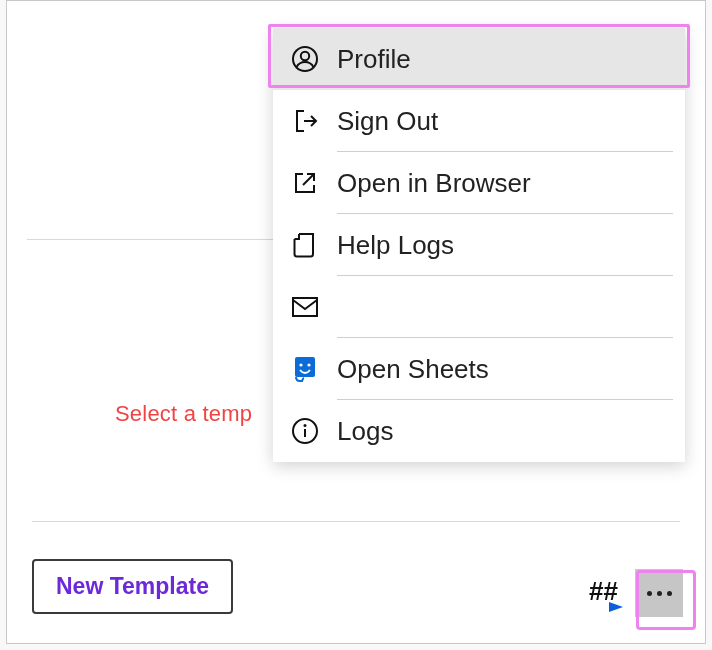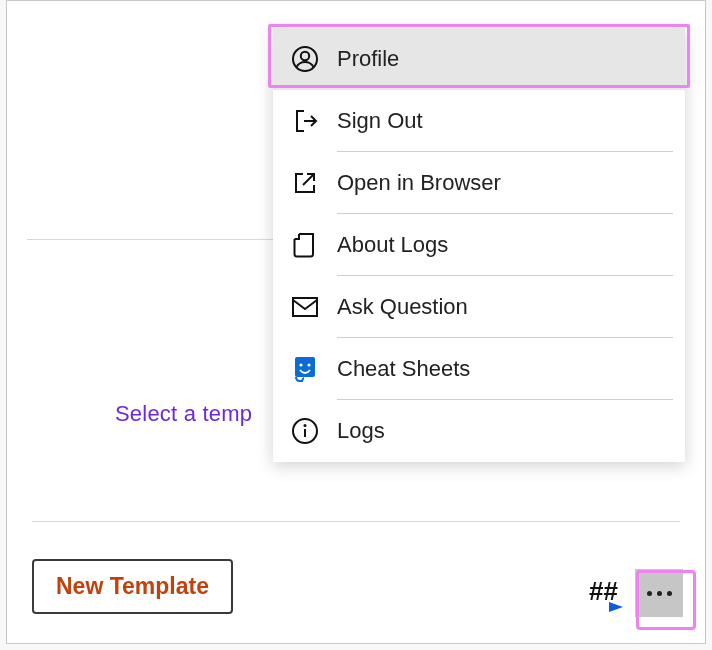--- a/index.html
+++ b/index.html
@@ -26,42 +26,42 @@
       right: 20px;
       top: 238px;
       height: 1px;
       background: #d9d9d9;
     }
     .prompt-text {
       position: absolute;
       left: 108px;
       top: 400px;
       font-size: 22px;
-      color: #6d28d9;
+      color: #ef4444;
       letter-spacing: 0.2px;
     }
     .bottom-bar {
       position: absolute;
       left: 25px;
       right: 25px;
       bottom: 10px;
       top: 520px;
       border-top: 1px solid #d9d9d9;
       padding-top: 18px;
       display: flex;
       align-items: center;
     }
     .new-template-btn {
       background: #fff;
       border: 2px solid #3a3a3a;
       border-radius: 4px;
       padding: 12px 22px;
       font-size: 23px;
       font-weight: 600;
-      color: #c2410c;
+      color: #6d28d9;
       cursor: pointer;
       text-align: right;
     }
     .hash-btn {
       position: absolute;
       right: 76px;
       bottom: 26px;
       width: 44px;
       height: 44px;
       display: flex;
@@ -120,21 +120,21 @@
     .menu-item.selected {
       background: #e6e6e6;
     }
     .menu-item .icon-slot {
       width: 64px;
       display: flex;
       align-items: center;
       justify-content: center;
     }
     .menu-item .label {
-      font-size: 22px;
+      font-size: 26px;
       color: #222;
       flex: 1;
     }
     .menu-item .sep {
       position: absolute;
       left: 64px;
       right: 12px;
       bottom: 0;
       height: 1px;
       background: #cfcfcf;
@@ -217,47 +217,46 @@
   </div>
 
 
   <div class="menu-item">
     <span class="icon-slot">
       <svg width="26" height="28" viewBox="0 0 26 28" fill="none" stroke="#111" stroke-width="2">
         <path d="M7 3h14v20c0 1.5-1 2.5-2.5 2.5H5c-1.5 0-2.5-1-2.5-2.5V8"></path>
         <path d="M7 3v5H2.5"></path>
       </svg>
     </span>
-    <span class="label">About Logs</span>
+    <span class="label">Help Logs</span>
     <div class="sep"></div>
   </div>
 
   <div class="menu-item">
     <span class="icon-slot">
       <svg width="28" height="22" viewBox="0 0 28 22" fill="none" stroke="#111" stroke-width="2">
         <rect x="2" y="2" width="24" height="18"></rect>
         <path d="M2 4l12 9 12-9"></path>
       </svg>
     </span>
-    <span class="label">Ask Question</span>
     <div class="sep"></div>
   </div>
 
 
   <div class="menu-item">
     <span class="icon-slot">
       <svg width="26" height="28" viewBox="0 0 26 28">
         <rect x="3" y="2" width="20" height="20" rx="2" fill="#0b6cd8"></rect>
         <circle cx="9" cy="10" r="1.6" fill="#fff"></circle>
         <circle cx="17" cy="10" r="1.6" fill="#fff"></circle>
         <path d="M8 15c1.5 2 3.2 3 5 3s3.5-1 5-3" stroke="#fff" stroke-width="1.8" fill="none"></path>
         <path d="M4 22c0 3 2 4 4 4h2c.5-2 1.2-2.8 2-3" stroke="#0b6cd8" stroke-width="2" fill="none"></path>
       </svg>
     </span>
-    <span class="label">Cheat Sheets</span>
+    <span class="label">Open Sheets</span>
     <div class="sep"></div>
   </div>
 
   <div class="menu-item">
     <span class="icon-slot">
       <svg width="28" height="28" viewBox="0 0 28 28" fill="none" stroke="#111" stroke-width="2">
         <circle cx="14" cy="14" r="12"></circle>
         <circle cx="14" cy="8.5" r="1.5" fill="#111" stroke="none"></circle>
         <line x1="14" y1="12" x2="14" y2="20"></line>
       </svg>

